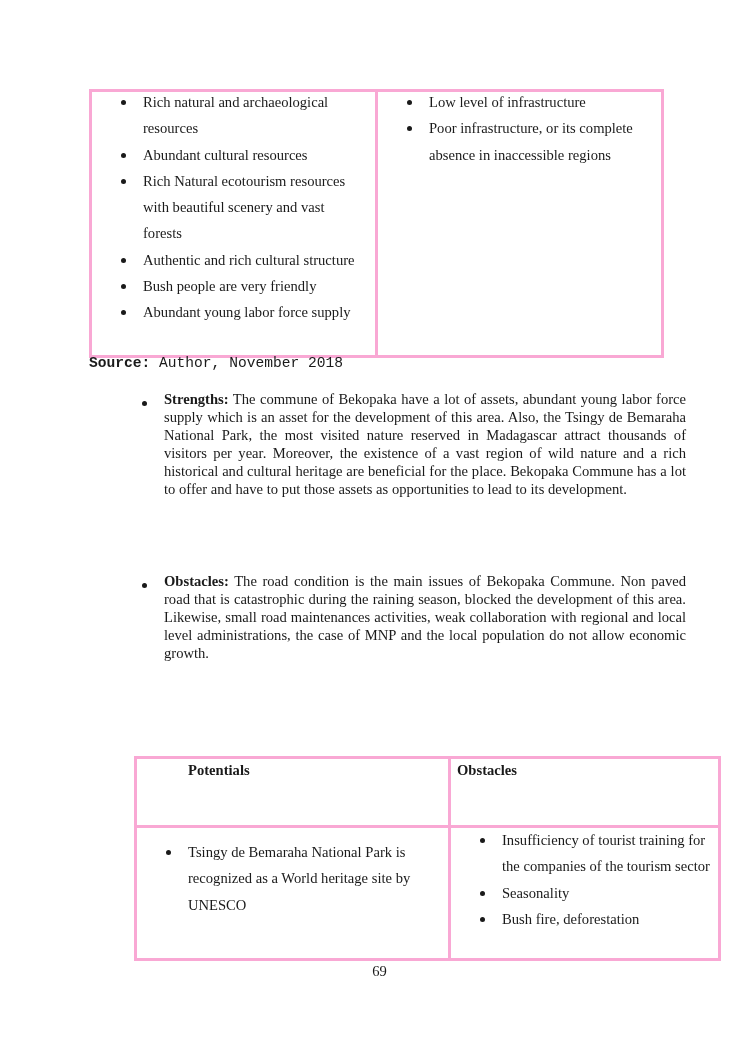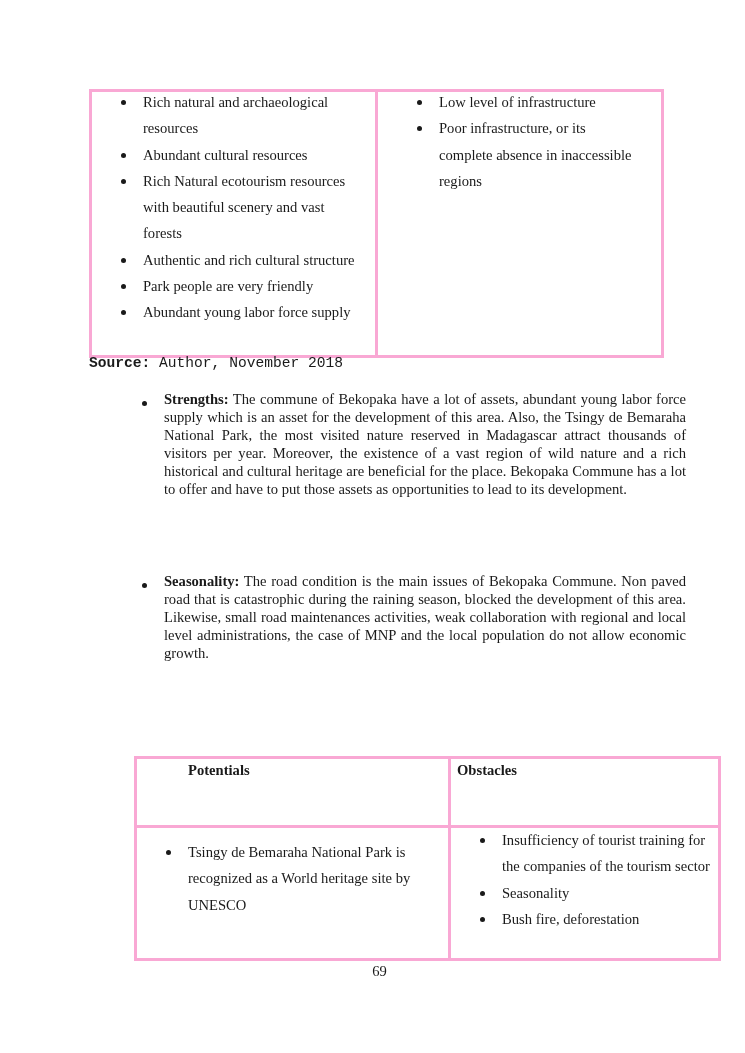--- a/index.html
+++ b/index.html
@@ -36,46 +36,46 @@
 
 <table class="grid" style="left:89px; top:89px; width:567px;">
   <tbody>
       <tr style="height:266px;">
     <td style="width:283px;">
       <ul class="bl" style="margin:0; padding:0 10px 0 51px; margin-top:-3px;">
         <li><span class="dot" style="left:-22px;"></span><span>Rich natural and archaeological resources</span></li>
         <li><span class="dot" style="left:-22px;"></span><span>Abundant cultural resources</span></li>
         <li><span class="dot" style="left:-22px;"></span><span>Rich Natural ecotourism resources with beautiful scenery and vast forests</span></li>
         <li><span class="dot" style="left:-22px;"></span><span>Authentic and rich cultural structure</span></li>
-        <li><span class="dot" style="left:-22px;"></span><span>Park people are very friendly</span></li>
+        <li><span class="dot" style="left:-22px;"></span><span>Bush people are very friendly</span></li>
         <li><span class="dot" style="left:-22px;"></span><span>Abundant young labor force supply</span></li>
       </ul>
     </td>
     <td style="width:283px;">
-      <ul class="bl" style="margin:10px; padding:0 10px 0 51px; margin-top:-3px;">
+      <ul class="bl" style="margin:0; padding:0 10px 0 51px; margin-top:-3px;">
         <li><span class="dot" style="left:-22px;"></span><span>Low level of infrastructure</span></li>
         <li><span class="dot" style="left:-22px;"></span><span>Poor infrastructure, or its complete absence in inaccessible regions</span></li>
       </ul>
     </td>
   </tr>
 </tbody>
   </table>
 
 <div class="abs" style="left:89px; top:354px; line-height:18px;font-family:Liberation Mono, monospace;">
   <span class="bold">Source:</span><span> Author, November 2018</span>
 </div>
 
 <div class="para" style="top:390px;">
   <span class="dot"></span>
   <span class="bold">Strengths:</span><span> The commune of Bekopaka have a lot of assets, abundant young labor force supply which is an asset for the development of this area. Also, the Tsingy de Bemaraha National Park, the most visited nature reserved in Madagascar attract thousands of visitors per year. Moreover, the existence of a vast region of wild nature and a rich historical and cultural heritage are beneficial for the place. Bekopaka Commune has a lot to offer and have to put those assets as opportunities to lead to its development.</span>
 </div>
 
 <div class="para" style="top:572px;">
   <span class="dot"></span>
-  <span class="bold">Seasonality:</span><span> The road condition is the main issues of Bekopaka Commune. Non paved road that is catastrophic during the raining season, blocked the development of this area. Likewise, small road maintenances activities, weak collaboration with regional and local level administrations, the case of MNP and the local population do not allow economic growth.</span>
+  <span class="bold">Obstacles:</span><span> The road condition is the main issues of Bekopaka Commune. Non paved road that is catastrophic during the raining season, blocked the development of this area. Likewise, small road maintenances activities, weak collaboration with regional and local level administrations, the case of MNP and the local population do not allow economic growth.</span>
 </div>
 
 <table class="grid" style="left:134px; top:756px; width:522px;">
   <tbody>
       <tr style="height:69px;">
     <td style="width:260px; padding:1px 0 0 51px;">
       <span class="bold" style="line-height:20px;">Potentials</span>
     </td>
     <td style="width:261px; padding:1px 0 0 6px;">
       <span class="bold" style="line-height:20px;margin-top:40px;">Obstacles</span>

